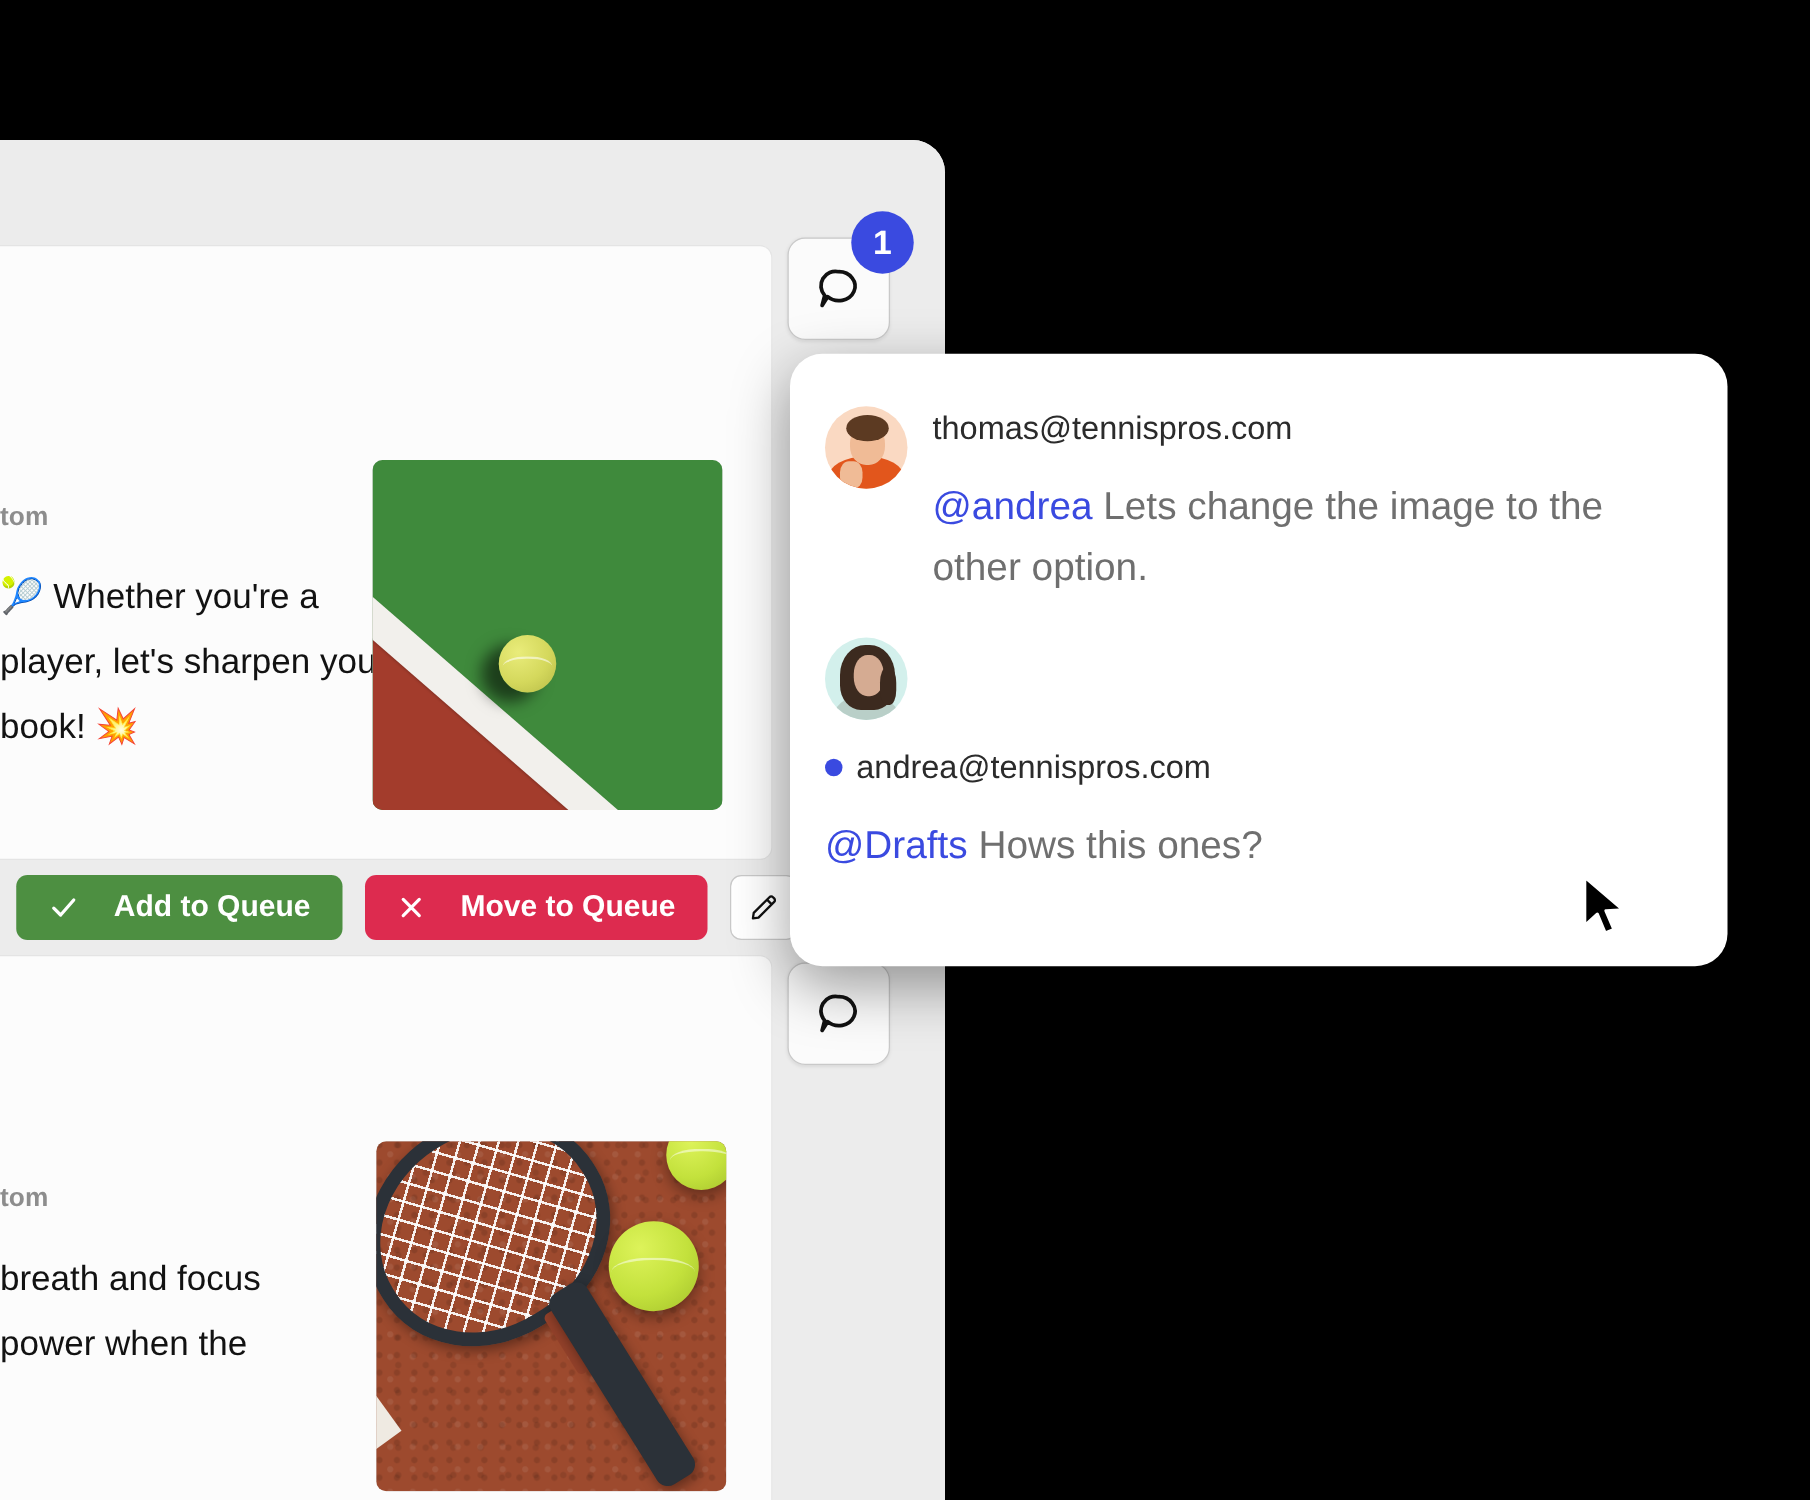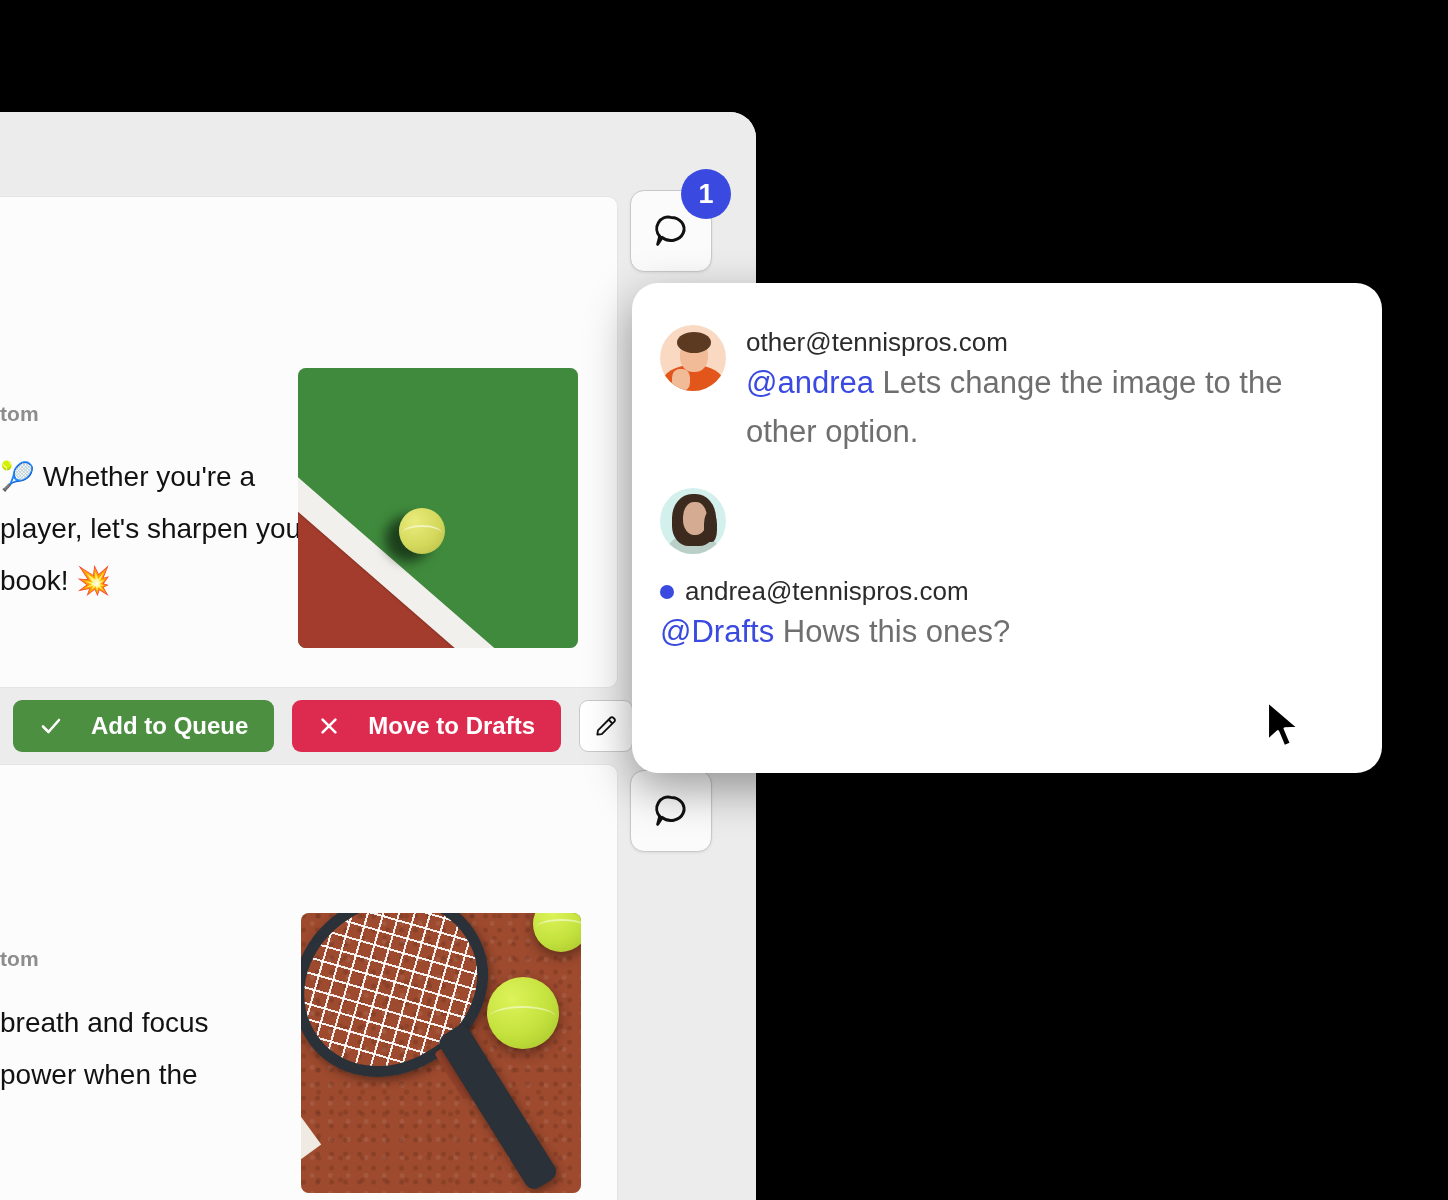--- a/index.html
+++ b/index.html
@@ -192,21 +192,21 @@
   .av-face { position:absolute; border-radius:46%; }
   .av-body { position:absolute; border-radius:50% 50% 0 0; }
 
   .comment-main { flex:1 1 auto; min-width:0; padding-top:2px; }
   .comment-email {
     font-size:26px; color:#2b2b2b; font-family:"Liberation Sans", sans-serif;
     display:flex; align-items:center; gap:11px; white-space:nowrap;
   }
   .unread-dot { width:14px; height:14px; border-radius:50%; background:#3a4ae0; flex:0 0 auto; }
   .comment-text {
-    margin-top:0; font-size:31px; line-height:49px; color:#6f6f6f;
+    margin-top:22px; font-size:31px; line-height:49px; color:#6f6f6f;
     font-family:"Liberation Sans", sans-serif;
   }
   .mention { color:#3a4ae0; }
 
   
   .composer {
     position:absolute; left:28px; bottom:58px; right:34px;
     display:flex; align-items:center; gap:14px;
   }
   .composer-input {
@@ -251,21 +251,21 @@
             <svg width="24" height="24" viewBox="0 0 24 24">
               <path d="M4 12.5 L9.5 18 L20 6" fill="none" stroke="#fff" stroke-width="2.6" stroke-linecap="round" stroke-linejoin="round"></path>
             </svg>
             <span>Add to Queue</span>
           </button>
 
           <button class="btn btn-drafts">
             <svg width="22" height="22" viewBox="0 0 24 24">
               <path d="M5 5 L19 19 M19 5 L5 19" fill="none" stroke="#fff" stroke-width="2.8" stroke-linecap="round"></path>
             </svg>
-            <span>Move to Drafts</span>
+            <span>Move to Queue</span>
           </button>
 
           <div class="icon-btn">
             <svg width="26" height="26" viewBox="0 0 24 24">
               <path d="M4 20 L4.6 16 L16.2 4.4 a1.8 1.8 0 0 1 2.6 0 l0.9 0.9 a1.8 1.8 0 0 1 0 2.6 L8.1 19.5 Z" fill="none" stroke="#111" stroke-width="1.7" stroke-linejoin="round"></path>
               <path d="M14.4 6.2 L17.9 9.7" fill="none" stroke="#111" stroke-width="1.7"></path>
             </svg>
           </div>
 
           <div class="icon-btn">
@@ -312,21 +312,21 @@
 
     <div class="comment" id="comment-1">
       <div class="avatar" id="avatar-thomas">
         <div class="av-body" style="left:2px; top:40px; width:62px; height:36px; background:#e2561c;"></div>
         <div class="av-face" style="left:20px; top:15px; width:28px; height:32px; background:#f0bb96;"></div>
         <div class="av-hair" style="left:17px; top:7px; width:34px; height:21px; background:#5c3a22;"></div>
         <div class="av-body" style="left:12px; top:44px; width:18px; height:22px; background:#f0bb96; border-radius:40%;"></div>
       </div>
       <div class="comment-main">
         <div class="comment-email">
-          <span>other@tennispros.com</span>
+          <span>thomas@tennispros.com</span>
         </div>
         <div class="comment-text">
           <span class="mention">@andrea</span><span> Lets change the image to the other option.</span>
         </div>
       </div>
     </div>
 
     <div class="comment" id="comment-2">
       <div class="avatar" id="avatar-andrea">
         <div class="av-body" style="left:8px; top:46px; width:50px; height:30px; background:#b9cfc8;"></div>

